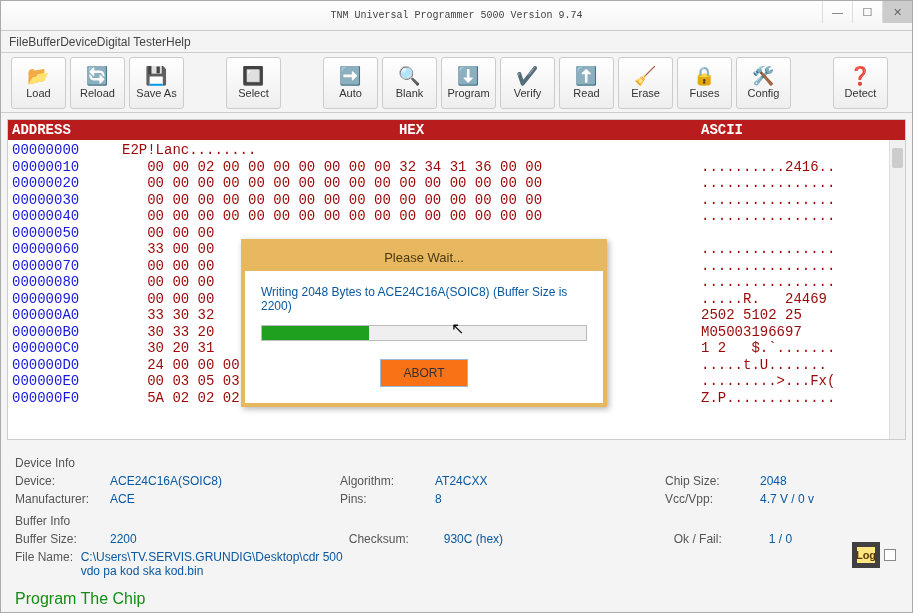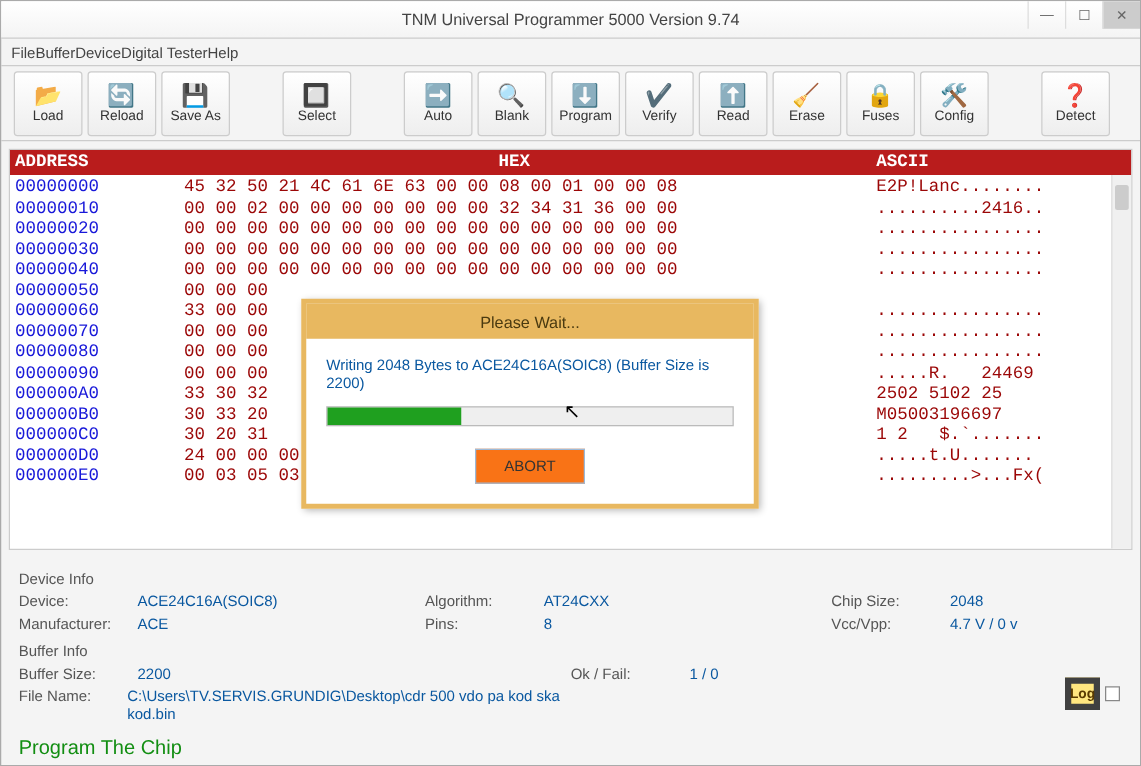--- a/index.html
+++ b/index.html
@@ -1,19 +1,19 @@
 <!DOCTYPE html>
 <html><head>
 <meta charset="utf-8">
 <style>
 * { box-sizing: border-box; }
 body { margin:0; font-family: "Segoe UI", Arial, sans-serif; font-size:12px; background:#ddd; }
 .window { width:913px; height:613px; background:#f4f4f4; border:1px solid #aaa; display:flex; flex-direction:column; position:relative; }
 .titlebar { height:30px; background:linear-gradient(#fff,#f4f4f4); display:flex; align-items:center; justify-content:center; border-bottom:1px solid #ccc; position:relative; }
-.titlebar span { color:#444; font-size:13px; }
+.titlebar span { color:#444; font-size:10px;font-family:Liberation Mono, monospace; }
 .winctrl { position:absolute; right:0; top:0; display:flex; }
 .winctrl div { width:30px; height:22px; display:flex; align-items:center; justify-content:center; font-size:11px; color:#666; border-left:1px solid #ddd; cursor:pointer; }
 .winctrl .close { background:#ccc; }
 .menubar { height:22px; display:flex; align-items:center; padding:0 8px; border-bottom:1px solid #ccc; color:#444; }
 .menubar span { cursor:pointer; }
 .toolbar { height:60px; display:flex; align-items:center; padding:4px 10px; border-bottom:1px solid #ccc; gap:4px; }
 .tbtn { width:55px; height:52px; border:1px solid #ccc; background:linear-gradient(#fff,#eee); border-radius:3px; display:flex; flex-direction:column; align-items:center; justify-content:center; font-size:11px; color:#333; cursor:pointer; }
 .tbtn .ico { font-size:18px; line-height:1; margin-bottom:2px; }
 .tspacer { width:34px; }
 .hexview { flex:1; background:#fff; margin:6px; border:1px solid #ccc; font-family:"Courier New",monospace; font-size:14px; overflow:hidden; position:relative; }
@@ -126,35 +126,36 @@
       </div>
   </div>
 
   <div class="hexview">
     <div class="hexhdr">
       <span class="c1">ADDRESS</span>
       <span class="c2">HEX</span>
       <span class="c3">ASCII</span>
     </div>
     <div class="hexrows" id="hexrows">
-        <div class="hexrow"><span class="addr">00000000</span><span class="hx">   45 32 50 21 4C 61 6E 63 00 00 08 00 01 00 00 08</span><span class="asc">E2P!Lanc........</span></div>
+        <div class="hexrow"><span class="addr">00000000</span><span class="asc">E2P!Lanc........</span></div>
         <div class="hexrow"><span class="addr">00000010</span><span class="hx">   00 00 02 00 00 00 00 00 00 00 32 34 31 36 00 00</span><span class="asc">..........2416..</span></div>
         <div class="hexrow"><span class="addr">00000020</span><span class="hx">   00 00 00 00 00 00 00 00 00 00 00 00 00 00 00 00</span><span class="asc">................</span></div>
         <div class="hexrow"><span class="addr">00000030</span><span class="hx">   00 00 00 00 00 00 00 00 00 00 00 00 00 00 00 00</span><span class="asc">................</span></div>
         <div class="hexrow"><span class="addr">00000040</span><span class="hx">   00 00 00 00 00 00 00 00 00 00 00 00 00 00 00 00</span><span class="asc">................</span></div>
         <div class="hexrow"><span class="addr">00000050</span><span class="hx">   00 00 00 </span><span class="asc"></span></div>
         <div class="hexrow"><span class="addr">00000060</span><span class="hx">   33 00 00 </span><span class="asc">................</span></div>
         <div class="hexrow"><span class="addr">00000070</span><span class="hx">   00 00 00 </span><span class="asc">................</span></div>
         <div class="hexrow"><span class="addr">00000080</span><span class="hx">   00 00 00 </span><span class="asc">................</span></div>
         <div class="hexrow"><span class="addr">00000090</span><span class="hx">   00 00 00 </span><span class="asc">.....R.   24469</span></div>
         <div class="hexrow"><span class="addr">000000A0</span><span class="hx">   33 30 32 </span><span class="asc">2502 5102 25</span></div>
         <div class="hexrow"><span class="addr">000000B0</span><span class="hx">   30 33 20 </span><span class="asc">M05003196697</span></div>
         <div class="hexrow"><span class="addr">000000C0</span><span class="hx">   30 20 31 </span><span class="asc">1 2   $.`.......</span></div>
         <div class="hexrow"><span class="addr">000000D0</span><span class="hx">   24 00 00 00 09 1A 04 04 74 04 55 04 00 01 00 00</span><span class="asc">.....t.U.......</span></div>
         <div class="hexrow"><span class="addr">000000E0</span><span class="hx">   00 03 05 03 02 00 FF 03 0F 3E 80 02 01 46 78 28</span><span class="asc">.........&gt;...Fx(</span></div>
+        <div class="hexrow"><span class="addr">000000F0</span><span class="hx">   5A 02 02 02 50 10 01 09 01 00 00 00 00 00 00 00</span><span class="asc">Z.P.............</span></div>
       </div>
     <div class="scrollbar">
         <div class="thumb"></div>
       </div>
   </div>
 
   <div class="info">
     <div class="hdrlbl">Device Info</div>
     <div class="colg">
       <div class="colblk">
@@ -191,20 +192,26 @@
     <div class="hdrlbl">Buffer Info</div>
     <div class="colg">
       <div class="colblk">
         <div class="info-row">
             <span class="lab">Buffer Size:</span>
             <span class="val">2200</span>
           </div>
         <div class="info-row">
             <span class="lab">File Name:</span>
             <span class="val" style="width:auto">C:\Users\TV.SERVIS.GRUNDIG\Desktop\cdr 500 vdo pa kod ska kod.bin</span>
+          </div>
+      </div>
+      <div class="colblk">
+        <div class="info-row">
+            <span class="lab">Checksum:</span>
+            <span class="val">930C (hex)</span>
           </div>
       </div>
       <div class="colblk">
         <div class="info-row">
             <span class="lab">Ok / Fail:</span>
             <span class="val">1 / 0</span>
           </div>
       </div>
     </div>
   </div>

